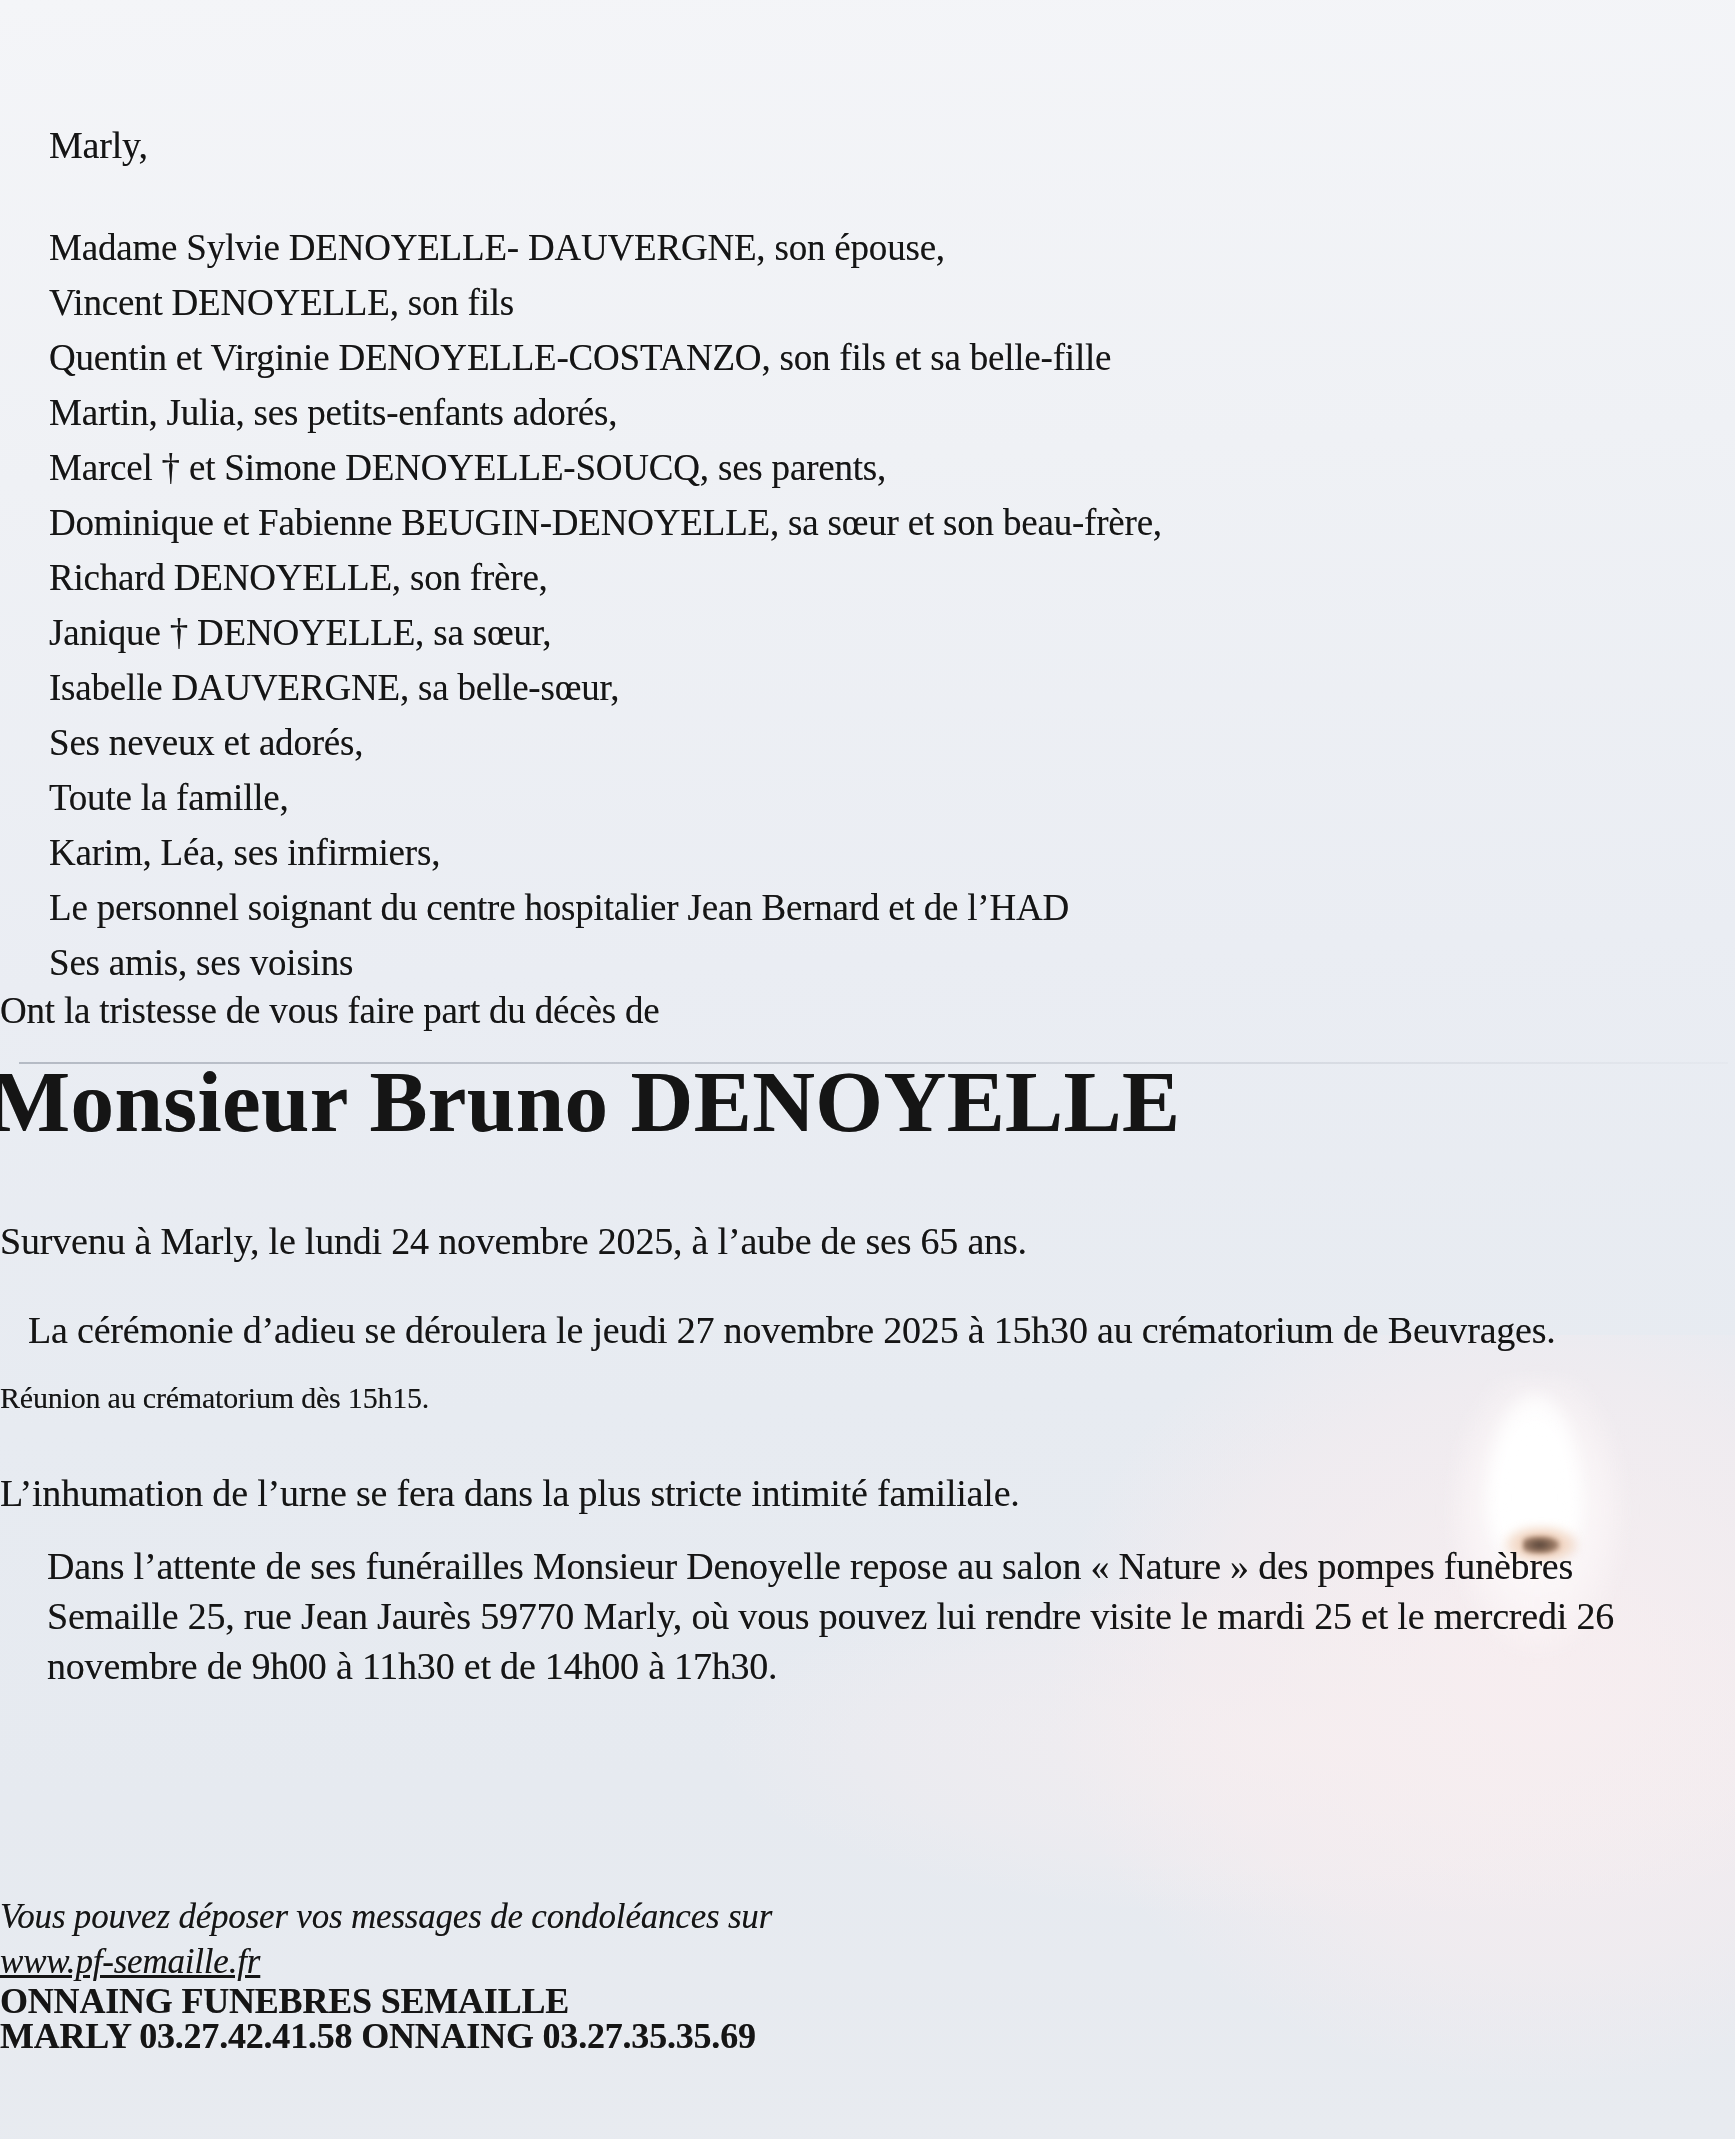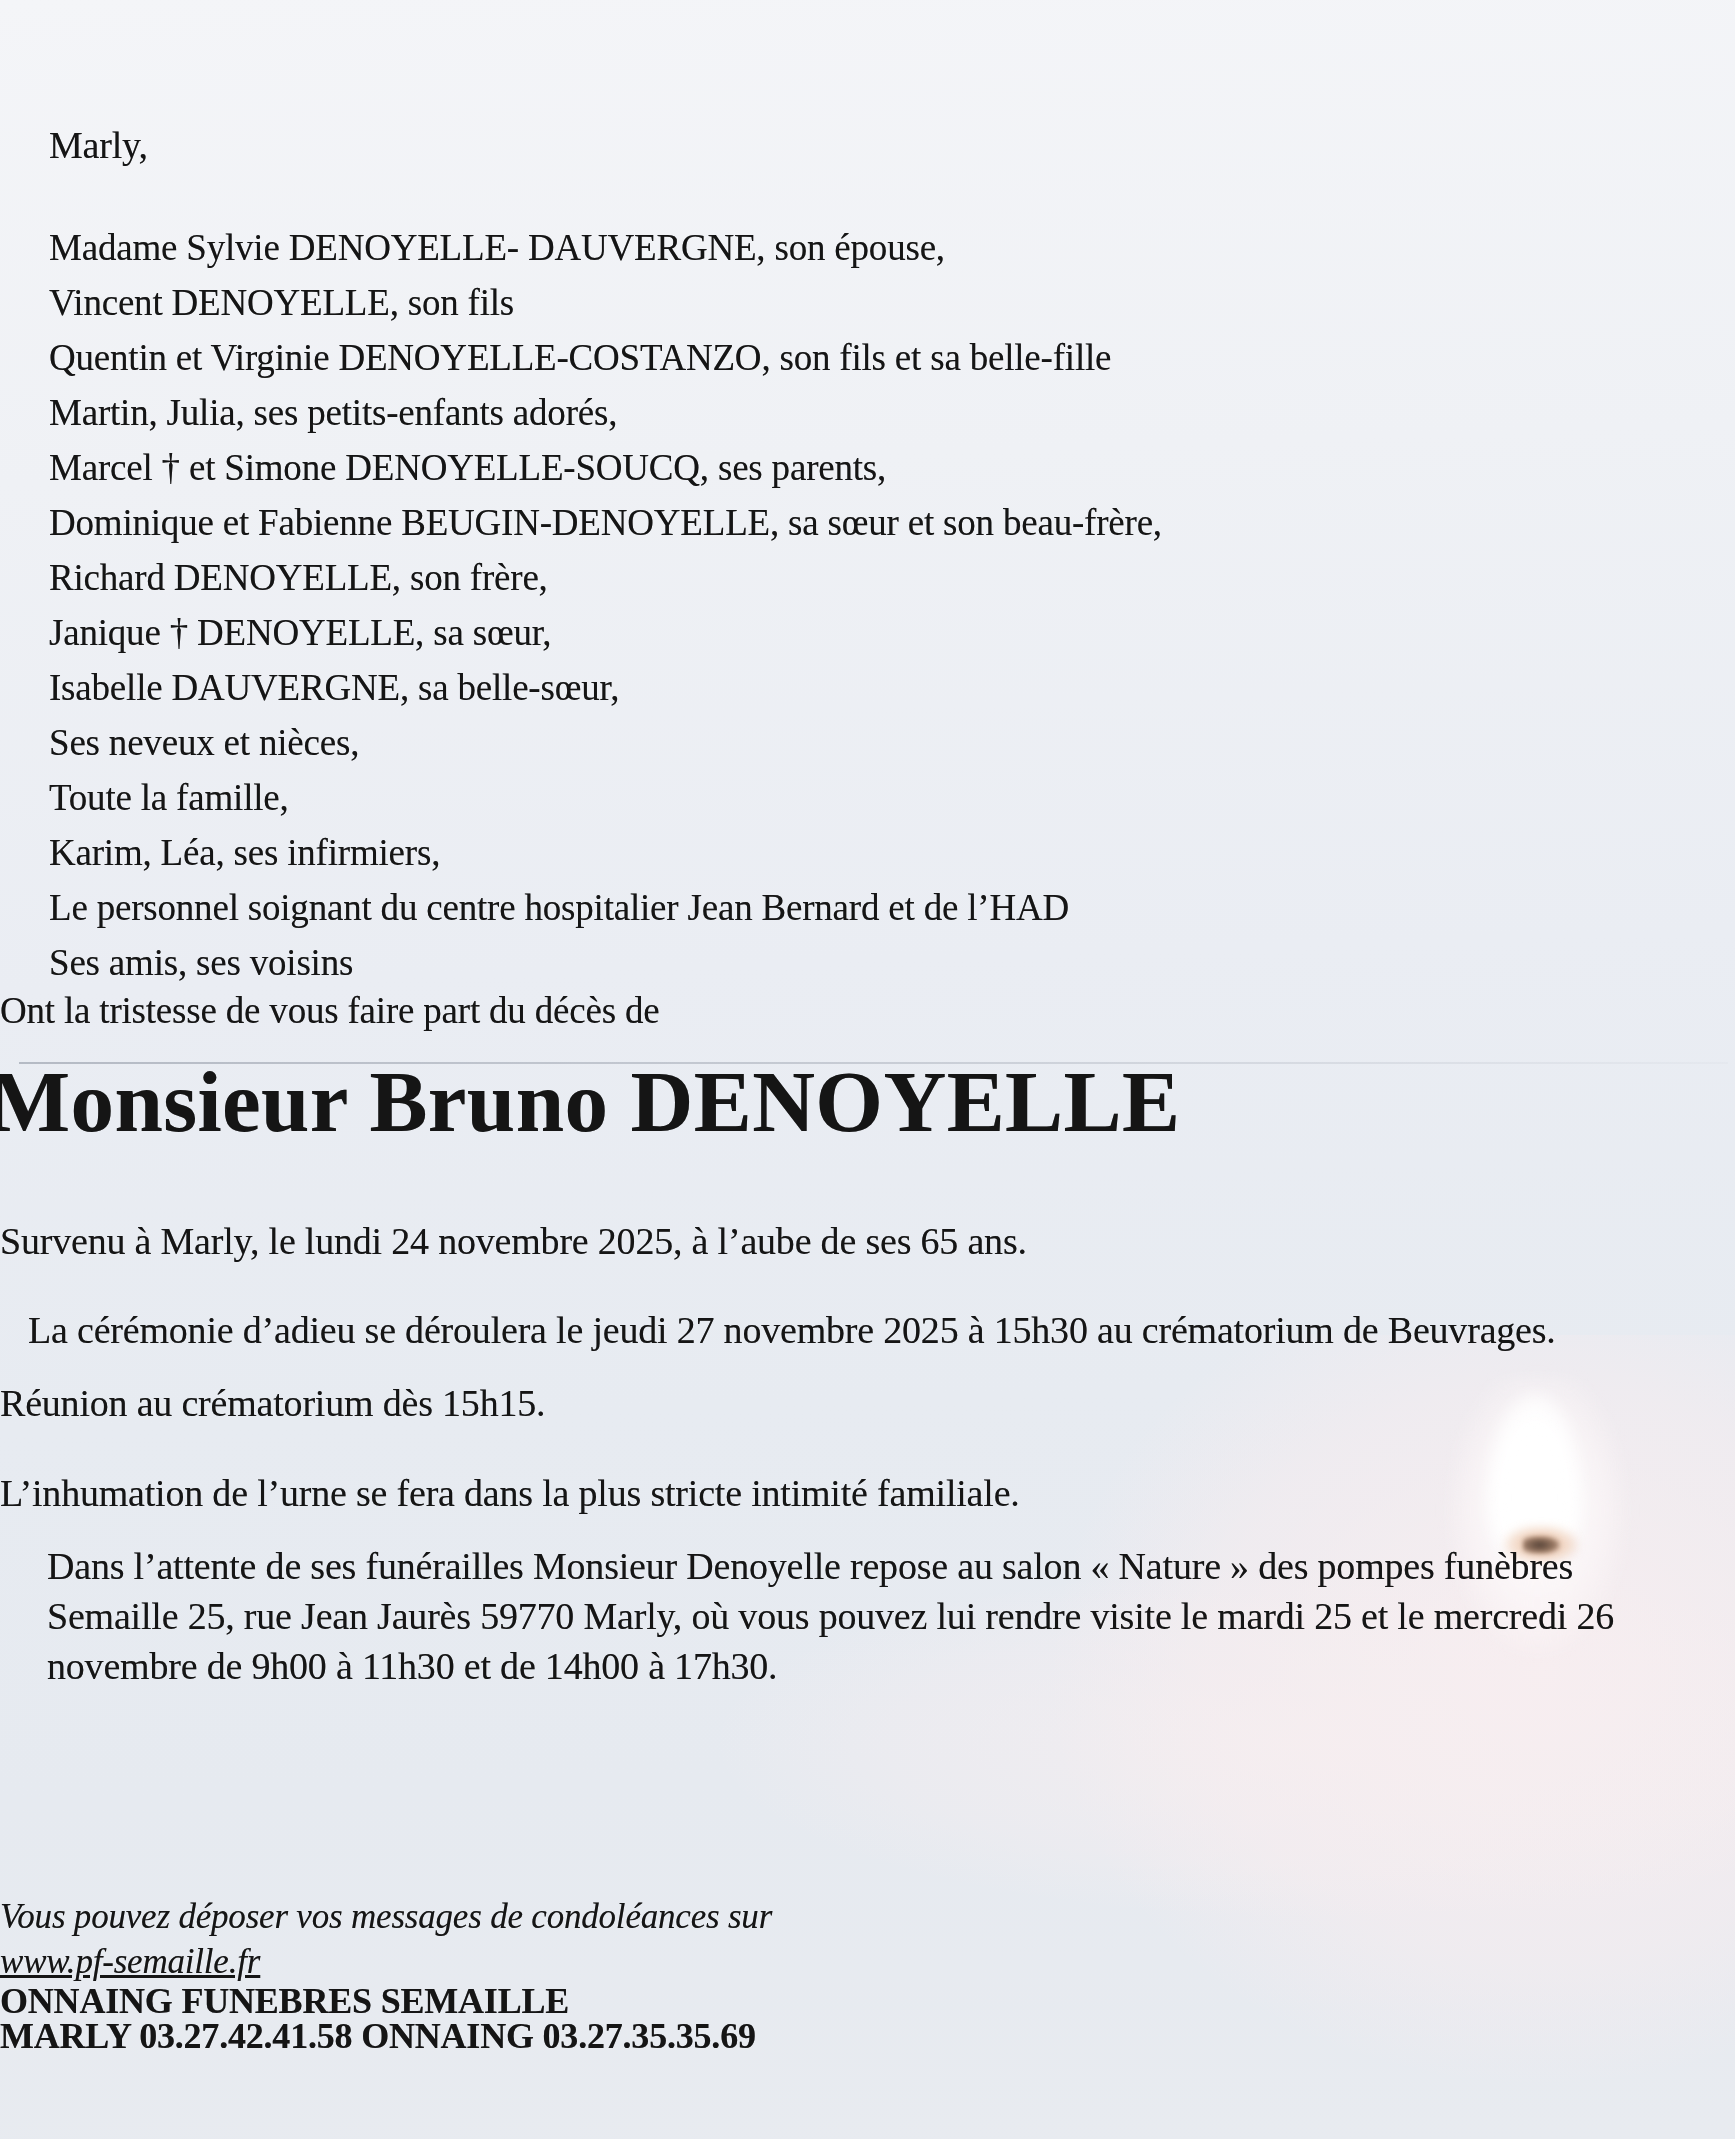--- a/index.html
+++ b/index.html
@@ -73,21 +73,21 @@
     text-shadow: 0 0 0.6px rgba(15,15,15,0.45);
     white-space: nowrap;
   }
   .city       { left: 49px; top: 123px; font-size: 38px; }
   .family     { left: 49px; top: 220px; font-size: 37px; line-height: 55px; }
   .centered   { left: 0; width: 1735px; text-align: left; }
   .intro      { top: 989px; font-size: 37px; }
   .name       { top: 1051px; font-size: 87px; font-weight: bold; letter-spacing: 0.4px; transform: translateX(-12px); }
   .death      { top: 1219px; font-size: 38px; }
   .cer-main   { top: 1308px; font-size: 38px; margin-left: 28px; }
-  .cer-meet   { top: 1381px; font-size: 38px; }
+  .cer-meet   { top: 1381px; font-size: 30px; }
   .cer-burial { top: 1433px; font-size: 38px; margin-top: 38px; }
   .visit      { left: 47px; top: 1541px; font-size: 38px; line-height: 50px; }
   .condol     { top: 1897px; font-size: 35px; font-style: italic; }
   .website    { top: 1942px; font-size: 35px; font-style: italic; }
   .website span { text-decoration: underline; }
   .company    { top: 1980px; font-size: 36px; font-weight: bold; }
   .contacts   { top: 2015px; font-size: 36px; font-weight: bold; }
 </style>
 </head>
 <body>
@@ -107,21 +107,21 @@
   <div class="txt family">
     <div>Madame Sylvie DENOYELLE- DAUVERGNE, son épouse,</div>
     <div>Vincent DENOYELLE, son fils</div>
     <div>Quentin et Virginie DENOYELLE-COSTANZO, son fils et sa belle-fille</div>
     <div>Martin, Julia, ses petits-enfants adorés,</div>
     <div>Marcel † et Simone DENOYELLE-SOUCQ, ses parents,</div>
     <div>Dominique et Fabienne BEUGIN-DENOYELLE, sa sœur et son beau-frère,</div>
     <div>Richard DENOYELLE, son frère,</div>
     <div>Janique † DENOYELLE, sa sœur,</div>
     <div>Isabelle DAUVERGNE, sa belle-sœur,</div>
-    <div>Ses neveux et nièces,</div>
+    <div>Ses neveux et adorés,</div>
     <div>Toute la famille,</div>
     <div>Karim, Léa, ses infirmiers,</div>
     <div>Le personnel soignant du centre hospitalier Jean Bernard et de l’HAD</div>
     <div>Ses amis, ses voisins</div>
   </div>
 
   <div class="txt centered intro">Ont la tristesse de vous faire part du décès de</div>
 
   <div class="txt centered name">Monsieur Bruno DENOYELLE</div>
 

